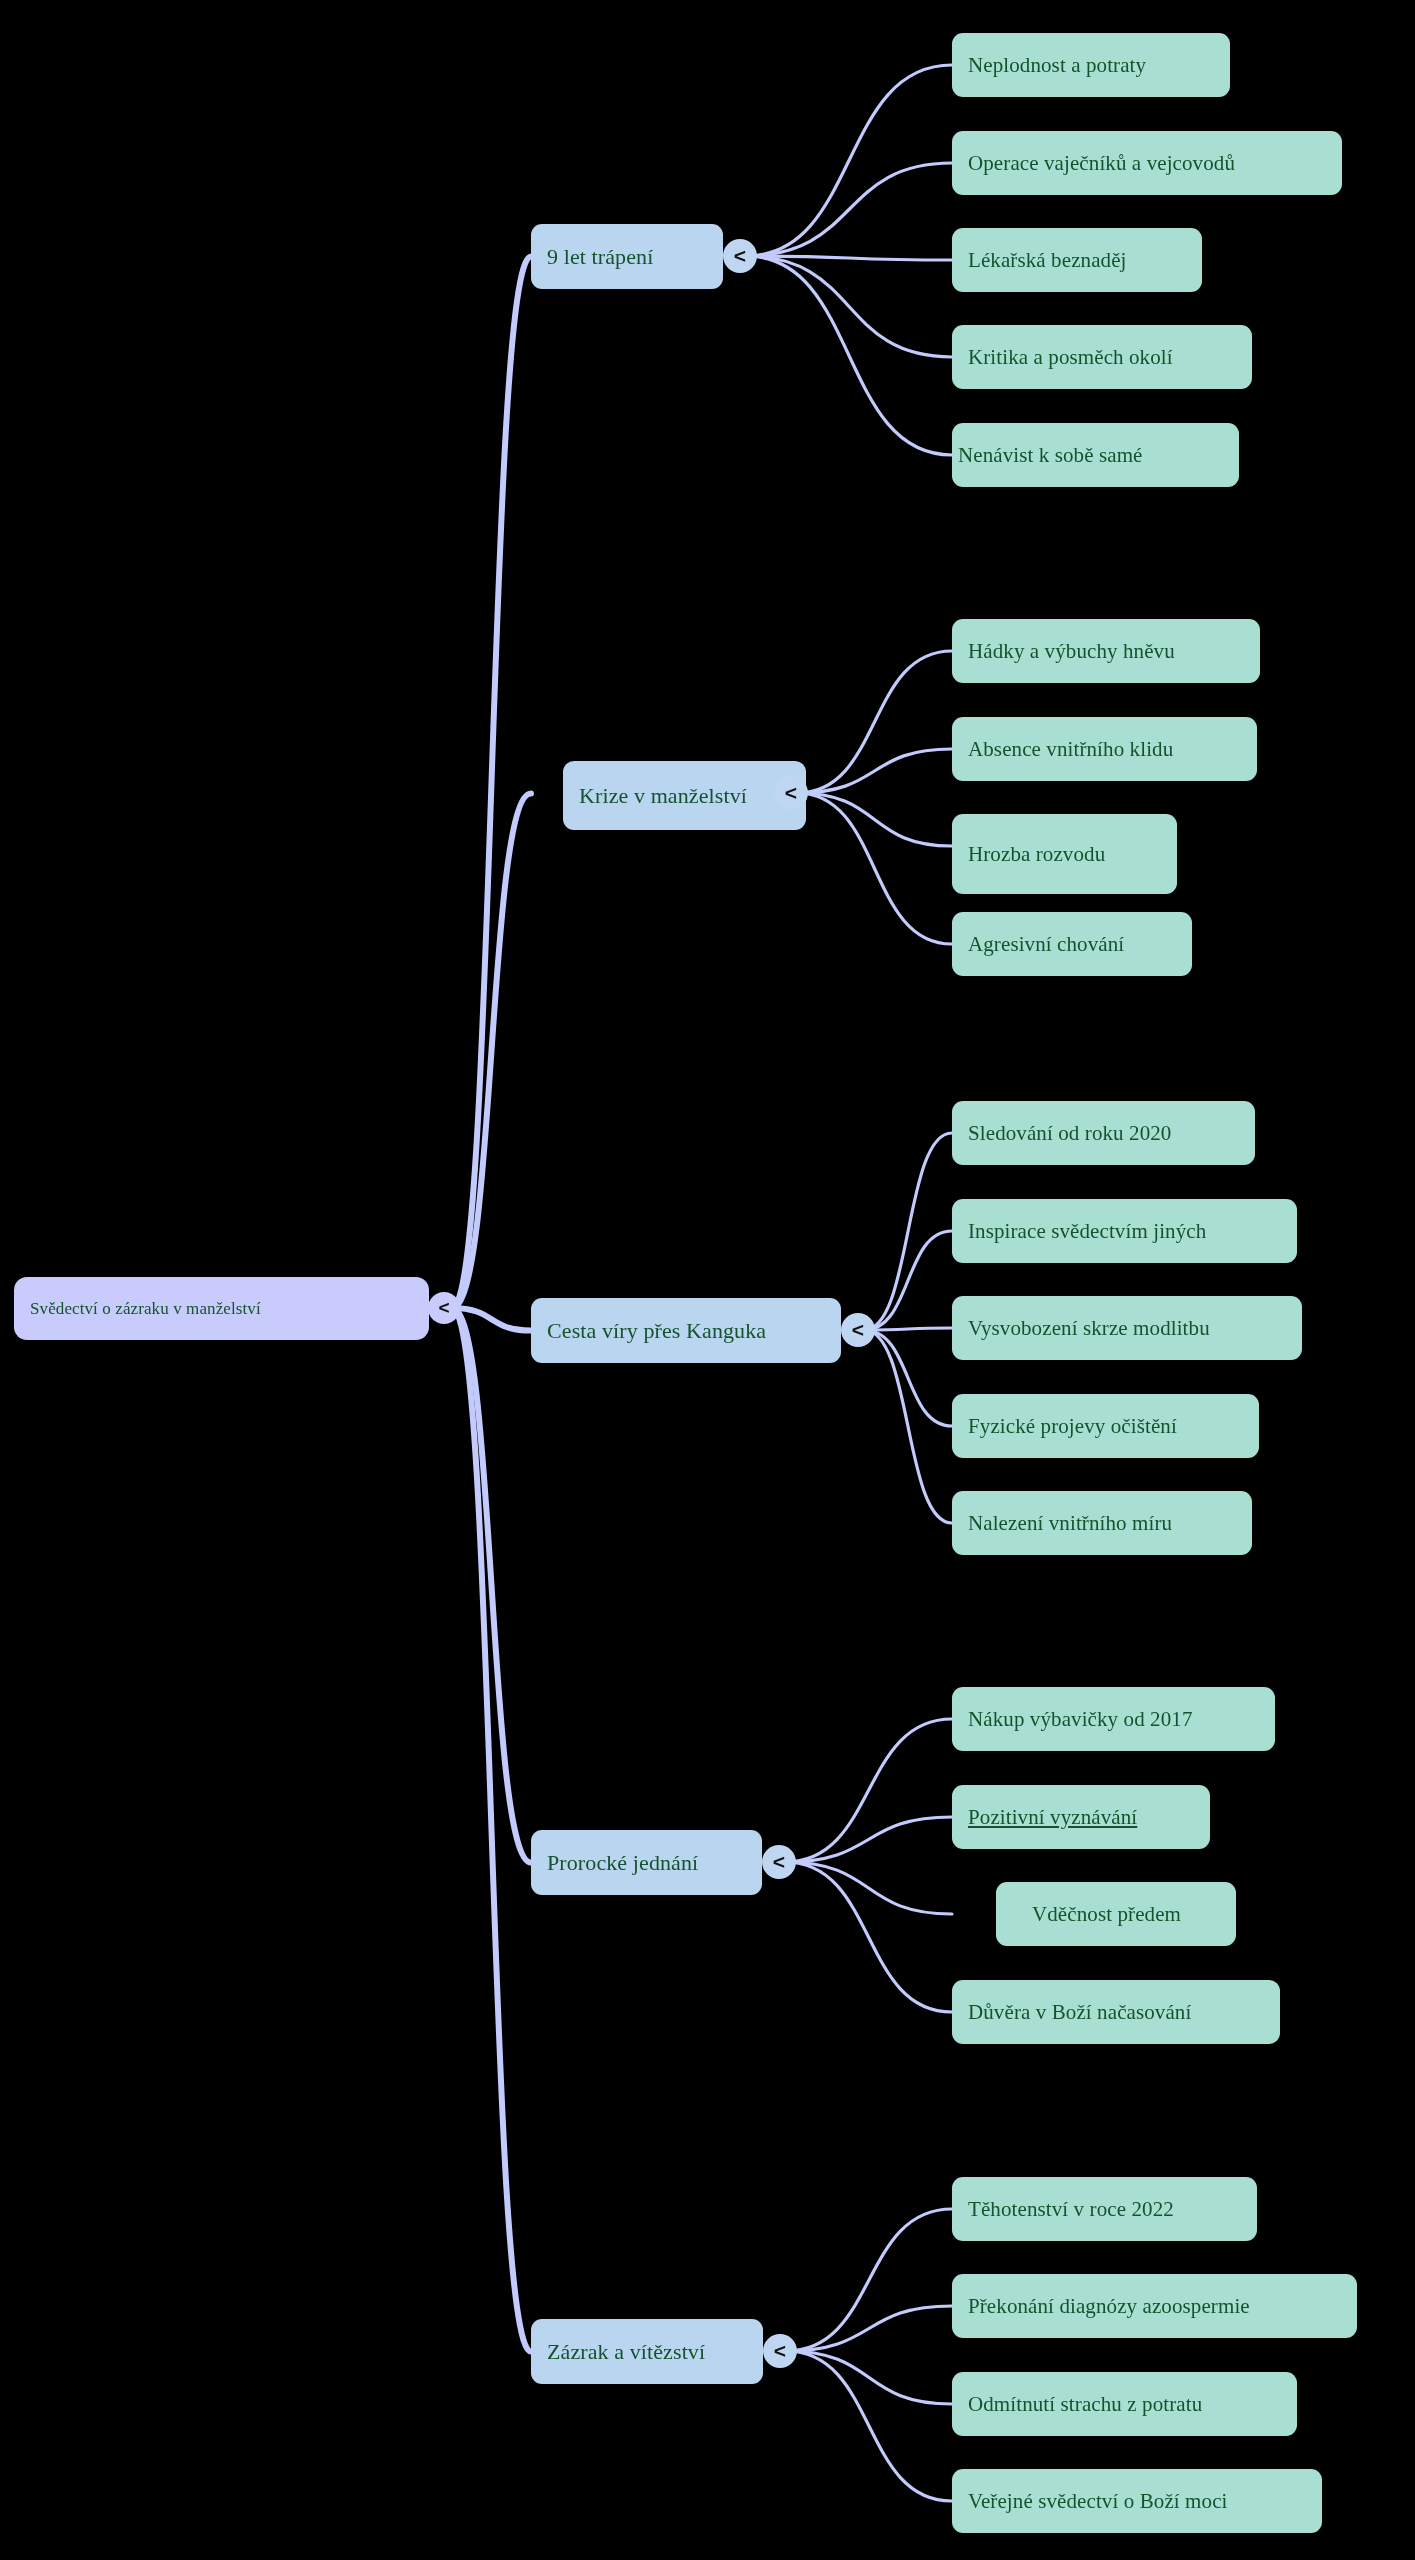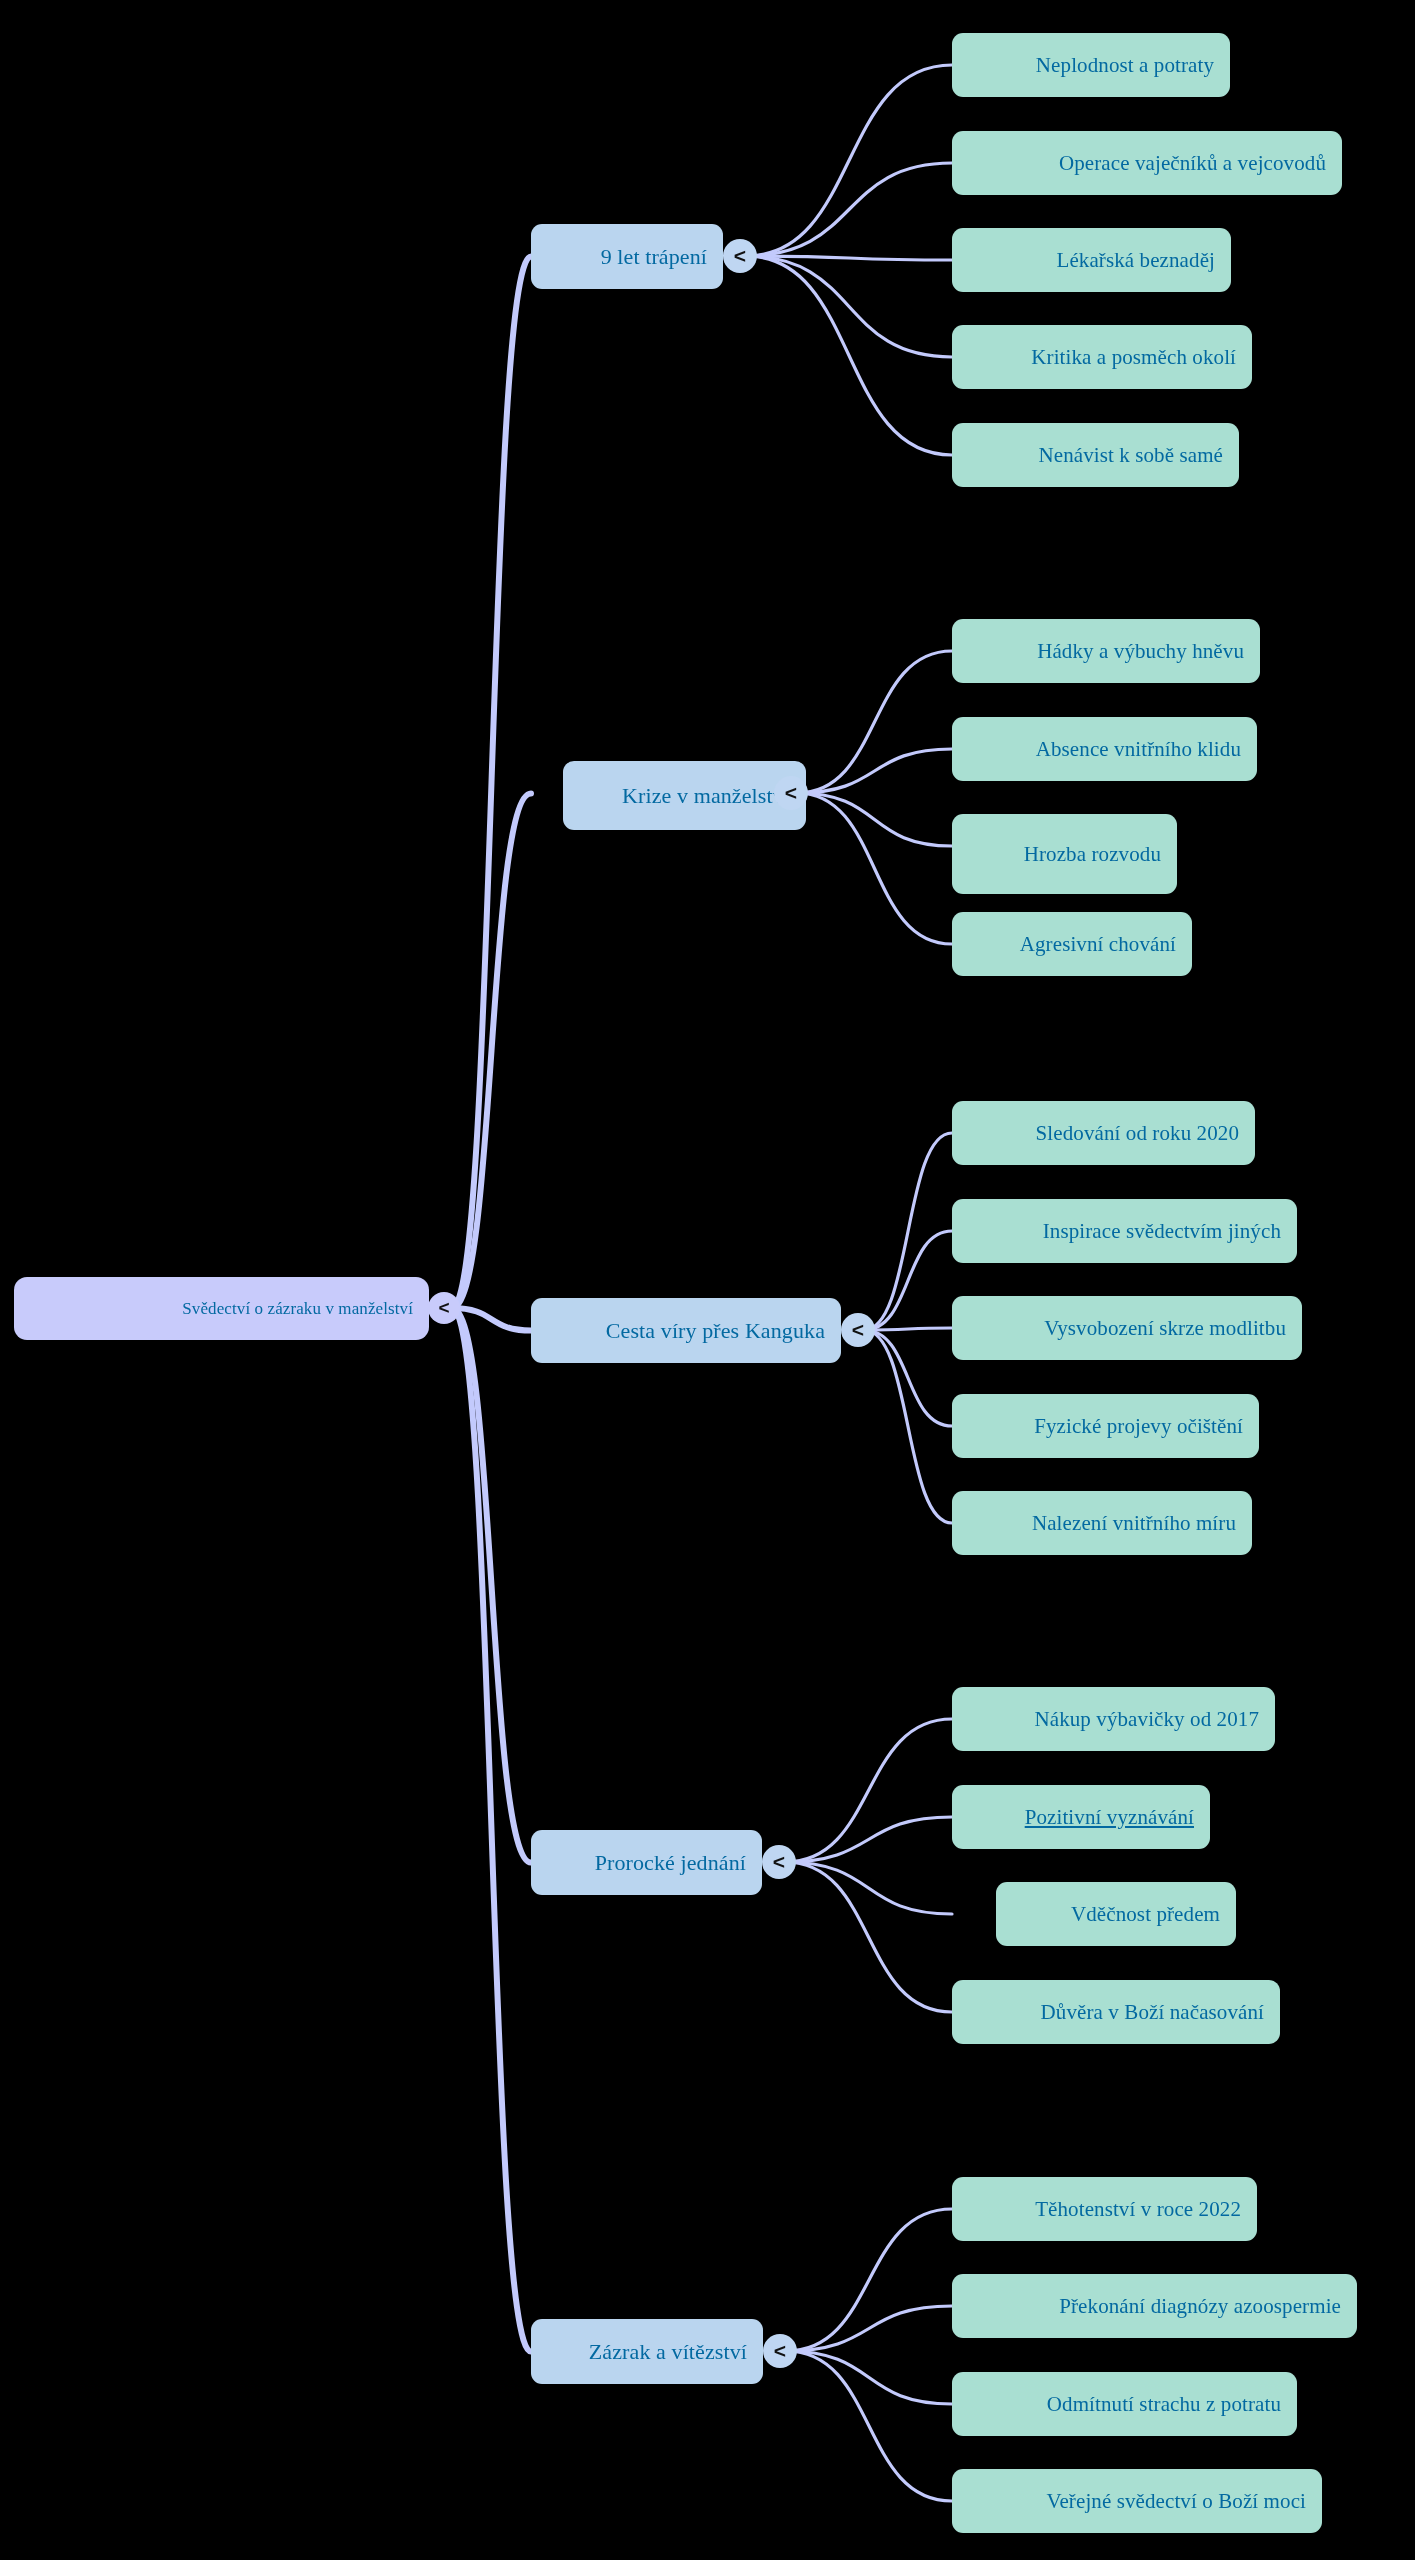--- a/index.html
+++ b/index.html
@@ -21,25 +21,24 @@
     width: 1415px;
     height: 2560px;
     pointer-events: none;
   }
   .node {
     position: absolute;
     box-sizing: border-box;
     display: flex;
     align-items: center;
     border-radius: 10px;
-    color: #0369a1;
+    color: #14532d;
     white-space: nowrap;
     padding: 0 16px;
     letter-spacing: 0.1px;
-    justify-content: flex-end;
   }
   .node-root {
     background: #c8cbfb;
     font-size: 17px;
     border-radius: 13px;
   }
   .node-branch {
     background: #bad5ef;
     font-size: 22px;
     border-radius: 11px;
@@ -118,21 +117,21 @@
       </div>
       <div class="toggle " style="left: 723px; top: 239px;">
         <span>&lt;</span>
       </div>
       <div class="node node-leaf" style="left: 952px; top: 33px; width: 278px; height: 64px;">
         <span>Neplodnost a potraty</span>
       </div>
       <div class="node node-leaf" style="left: 952px; top: 131px; width: 390px; height: 64px;">
         <span>Operace vaječníků a vejcovodů</span>
       </div>
-      <div class="node node-leaf" style="left: 952px; top: 228px; width: 279px; height: 64px;">
+      <div class="node node-leaf" style="left: 952px; top: 228px; width: 250px; height: 64px;">
         <span>Lékařská beznaděj</span>
       </div>
       <div class="node node-leaf" style="left: 952px; top: 325px; width: 300px; height: 64px;">
         <span>Kritika a posměch okolí</span>
       </div>
       <div class="node node-leaf" style="left: 952px; top: 423px; width: 287px; height: 64px; padding-left: 6px;">
         <span>Nenávist k sobě samé</span>
       </div>
       <div class="node node-branch" style="left: 531px; top: 761px; width: 243px; height: 69px; margin-left: 32px;">
         <span>Krize v manželství</span>

